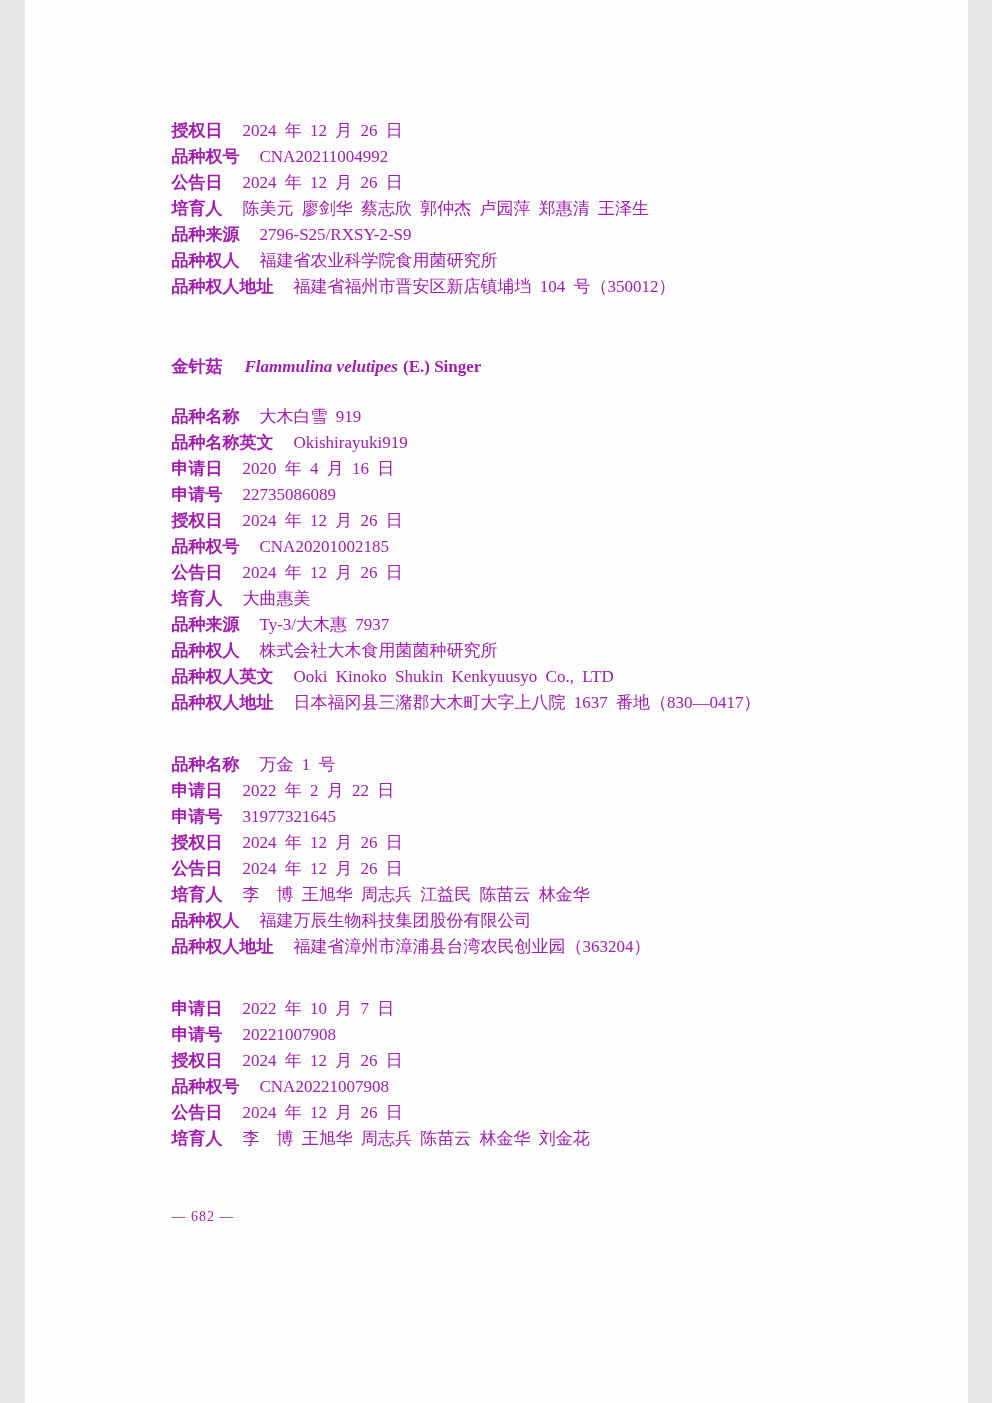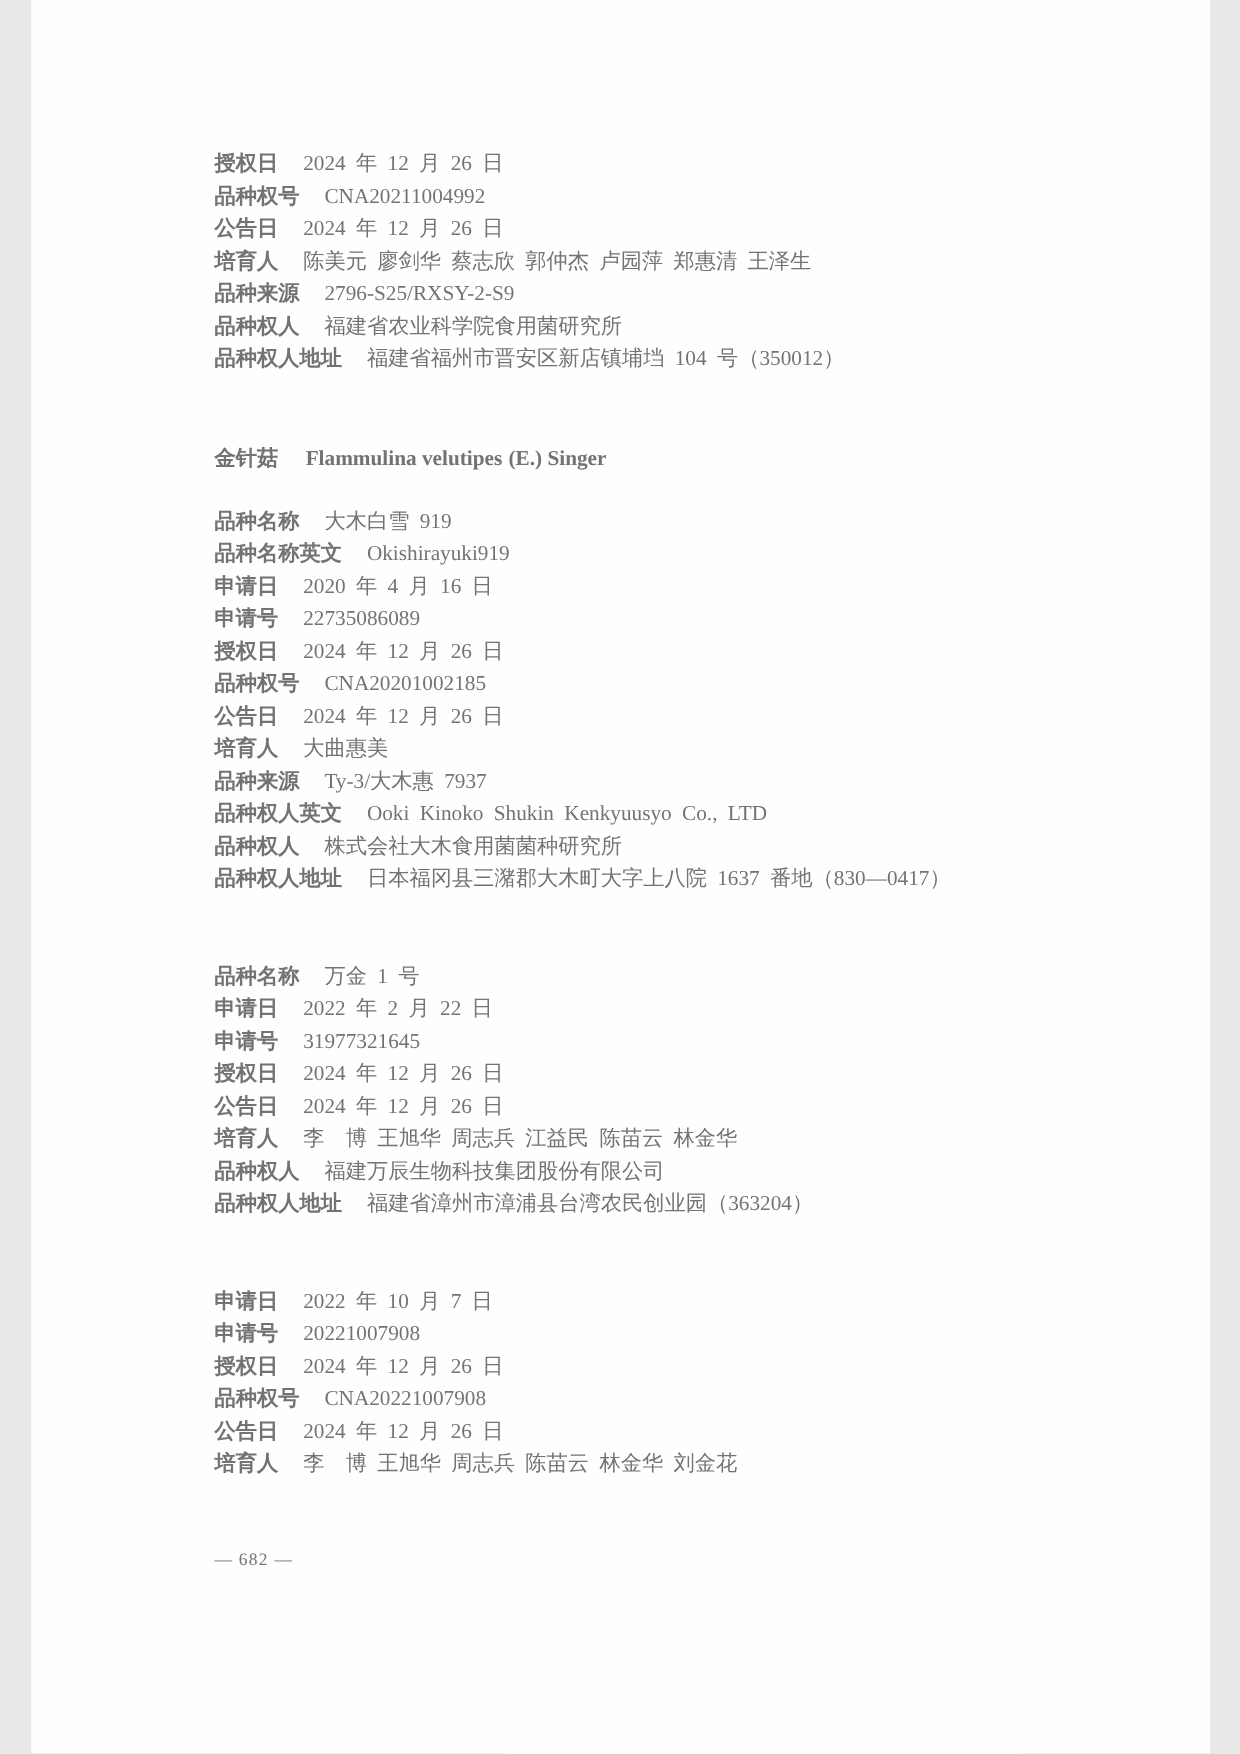--- a/index.html
+++ b/index.html
@@ -2,48 +2,49 @@
 <html><head>
 <meta charset="utf-8">
 <style>
   html, body { margin: 0; padding: 0; background: #e8e8e8; }
   .page {
     position: relative;
     width: 943px;
     height: 1403px;
     margin: 0 auto;
     background: #fefefe;
-    color: #737373;
+    color: #a21caf;
     font-family: "Liberation Serif", "DejaVu Serif", serif;
     font-size: 17px;
     overflow: hidden;
   }
   .content {
     position: absolute;
     left: 147px;
     top: 118px;
     right: 40px;
   }
-  .block { margin-top: 52px; }
+  .block { margin-top: 36px; }
   .block:first-child { margin-top: 0; }
   .heading-block { margin-top: 54px; }
   .heading-block + .block { margin-top: 24px; }
   .line {
     line-height: 26px;
     white-space: nowrap;
   }
   .field-label {
     font-weight: bold;
     margin-right: 20px;
   }
   .field-value {
     word-spacing: 4px;
   }
   .heading-block .line { font-weight: bold; }
   .species-latin {
+    font-style: italic;
     margin-left: 22px;
   }
   .species-authority { margin-left: 5px; }
   .footer-line {
     margin-top: 52px;
     line-height: 26px;
     font-size: 14px;
     letter-spacing: 1px;
   }
 </style>
@@ -102,24 +103,24 @@
         <div class="line">
     <span class="field-label">公告日</span><span class="field-value">2024 年 12 月 26 日</span>
   </div>
         <div class="line">
     <span class="field-label">培育人</span><span class="field-value">大曲惠美</span>
   </div>
         <div class="line">
     <span class="field-label">品种来源</span><span class="field-value">Ty-3/大木惠 7937</span>
   </div>
         <div class="line">
-    <span class="field-label">品种权人英文</span><span class="field-value">Ooki Kinoko Shukin Kenkyuusyo Co., LTD</span>
+    <span class="field-label">品种权人</span><span class="field-value">株式会社大木食用菌菌种研究所</span>
   </div>
         <div class="line">
-    <span class="field-label">品种权人</span><span class="field-value">株式会社大木食用菌菌种研究所</span>
+    <span class="field-label">品种权人英文</span><span class="field-value">Ooki Kinoko Shukin Kenkyuusyo Co., LTD</span>
   </div>
         <div class="line">
     <span class="field-label">品种权人地址</span><span class="field-value">日本福冈县三潴郡大木町大字上八院 1637 番地（830—0417）</span>
   </div>
       </div>
       <div class="block record">
         <div class="line">
     <span class="field-label">品种名称</span><span class="field-value">万金 1 号</span>
   </div>
         <div class="line">

